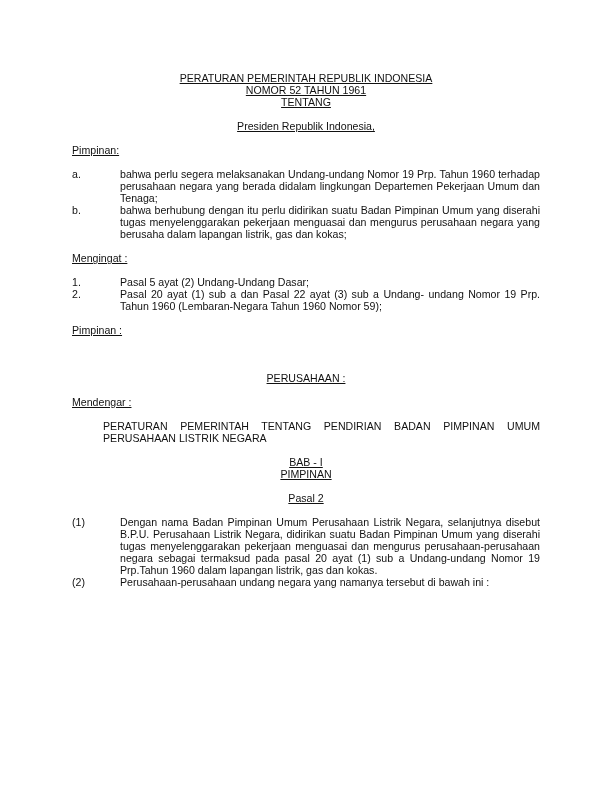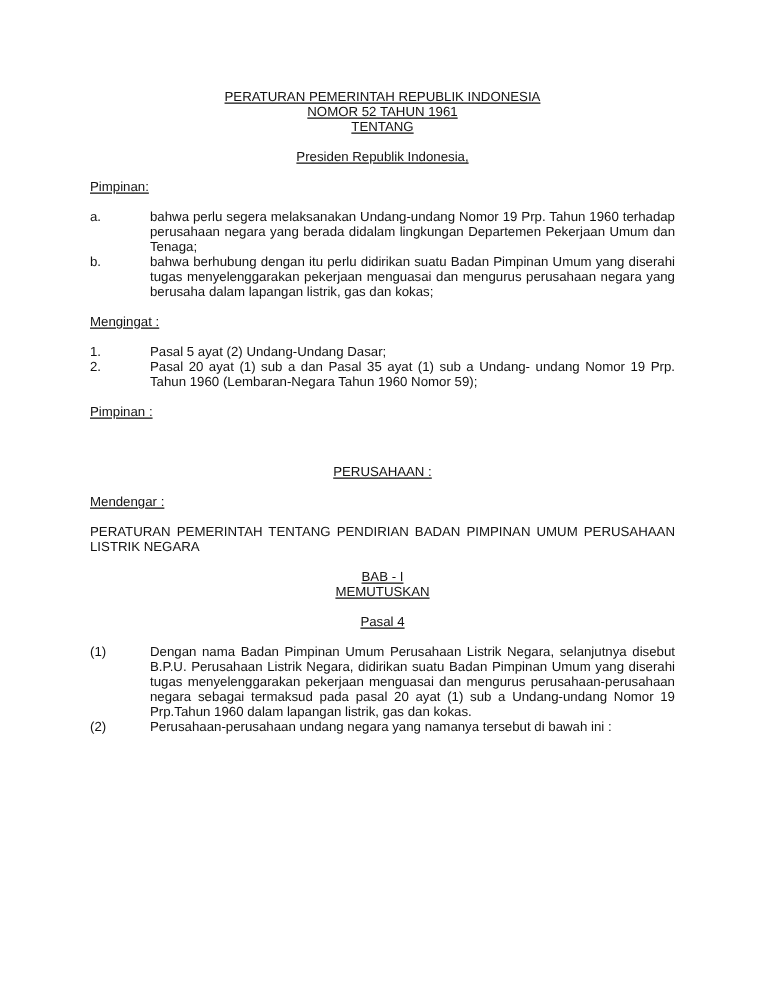--- a/index.html
+++ b/index.html
@@ -1,21 +1,21 @@
 <!DOCTYPE html>
 <html><head>
 <meta charset="utf-8">
 <style>
   html, body { margin: 0; padding: 0; background: #ffffff; }
   body { width: 612px; height: 792px; position: relative; overflow: hidden;
          font-family: "Liberation Sans", sans-serif; font-size: 10.6px; color: #111; }
   .page { position: absolute; left: 72px; top: 72px; width: 468px; }
   .center { text-align: center; }
   .line { line-height: 12px; white-space: nowrap; text-decoration: underline; }
-  .just { text-align: justify; line-height: 12px; }
+  .just { text-align: justify; line-height: 12px; margin-left: 31px; }
   .item { display: flex; }
   .item .mark { width: 36px; flex: 0 0 36px; line-height: 12px; }
   .item .txt { flex: 1; text-align: justify; line-height: 12px; margin-left: 12px; }
   .gap12 { height: 12px; }
 </style>
 </head>
 <body>
 
 <div class="page">
   <div class="center line">PERATURAN PEMERINTAH REPUBLIK INDONESIA</div>
@@ -38,40 +38,40 @@
   <div class="gap12"></div>
 
   <div class="line">Mengingat :</div>
   <div class="gap12"></div>
   <div class="item">
     <span class="mark">1.</span>
     <span class="txt">Pasal 5 ayat (2) Undang-Undang Dasar;</span>
   </div>
   <div class="item">
     <span class="mark">2.</span>
-    <span class="txt">Pasal 20 ayat (1) sub a dan Pasal 35 ayat (1) sub a Undang- undang Nomor 19 Prp. Tahun 1960 (Lembaran-Negara Tahun 1960 Nomor 59);</span>
+    <span class="txt">Pasal 20 ayat (1) sub a dan Pasal 22 ayat (3) sub a Undang- undang Nomor 19 Prp. Tahun 1960 (Lembaran-Negara Tahun 1960 Nomor 59);</span>
   </div>
   <div class="gap12"></div>
 
   <div class="line">Pimpinan :</div>
   <div class="gap12"></div>
   <div class="gap12"></div>
   <div class="gap12"></div>
 
   <div class="center line">PERUSAHAAN :</div>
   <div class="gap12"></div>
   <div class="line">Mendengar :</div>
   <div class="gap12"></div>
   <div class="just">PERATURAN PEMERINTAH TENTANG PENDIRIAN BADAN PIMPINAN UMUM PERUSAHAAN LISTRIK NEGARA</div>
   <div class="gap12"></div>
 
   <div class="center line">BAB - I</div>
-  <div class="center line">MEMUTUSKAN</div>
+  <div class="center line">PIMPINAN</div>
   <div class="gap12"></div>
-  <div class="center line">Pasal 4</div>
+  <div class="center line">Pasal 2</div>
   <div class="gap12"></div>
 
   <div class="item">
     <span class="mark">(1)</span>
     <span class="txt">Dengan nama Badan Pimpinan Umum Perusahaan Listrik Negara, selanjutnya disebut B.P.U. Perusahaan Listrik Negara, didirikan suatu Badan Pimpinan Umum yang diserahi tugas menyelenggarakan pekerjaan menguasai dan mengurus perusahaan-perusahaan negara sebagai termaksud pada pasal 20 ayat (1) sub a Undang-undang Nomor 19 Prp.Tahun 1960 dalam lapangan listrik, gas dan kokas.</span>
   </div>
   <div class="item">
     <span class="mark">(2)</span>
     <span class="txt">Perusahaan-perusahaan undang negara yang namanya tersebut di bawah ini :</span>
   </div>

